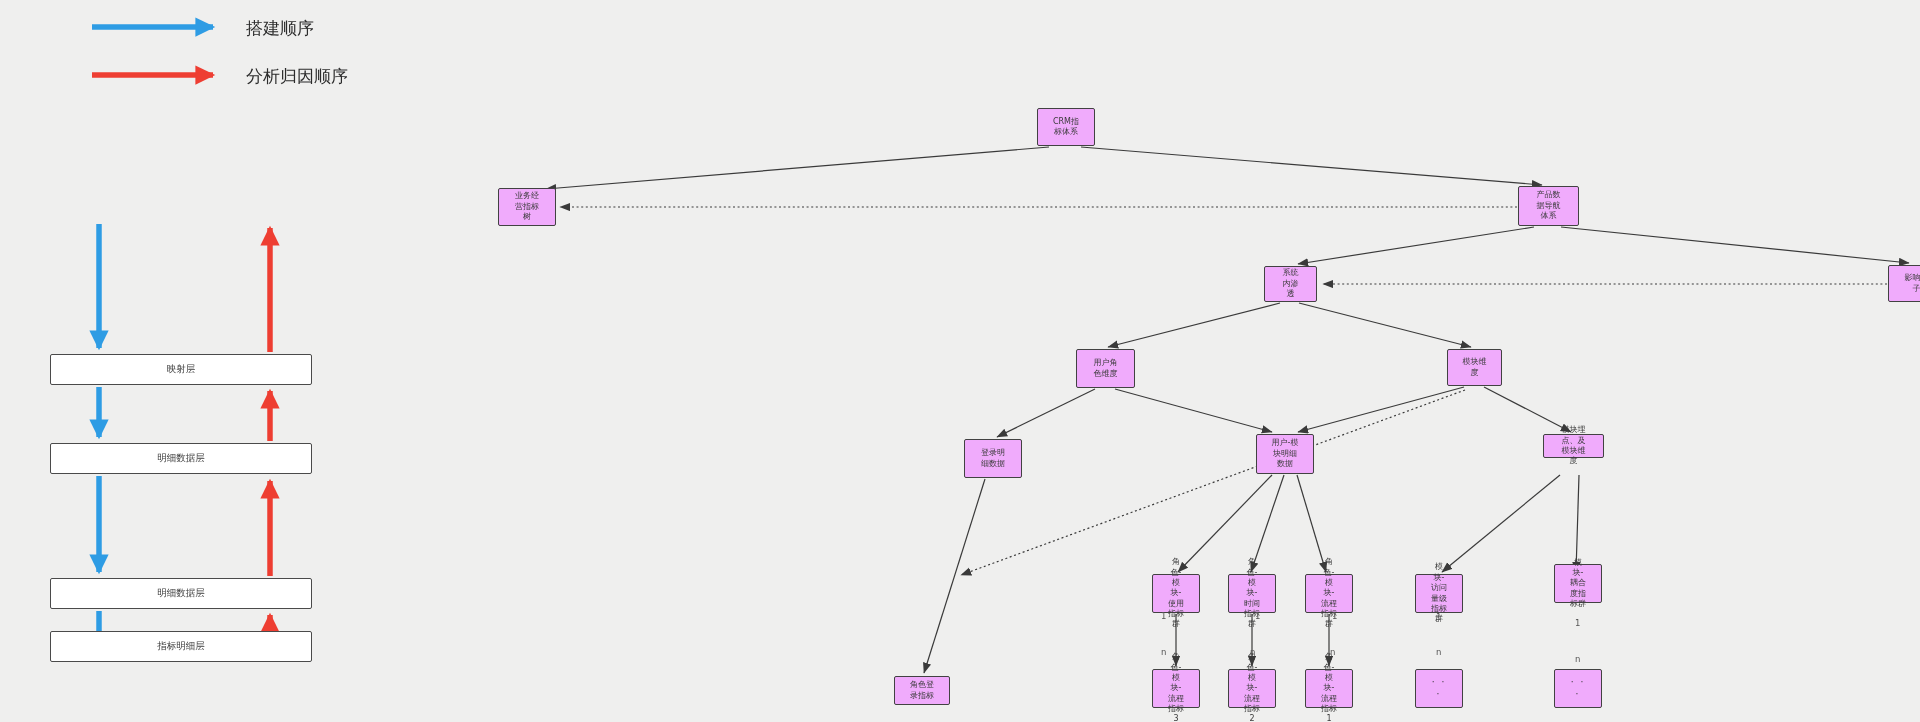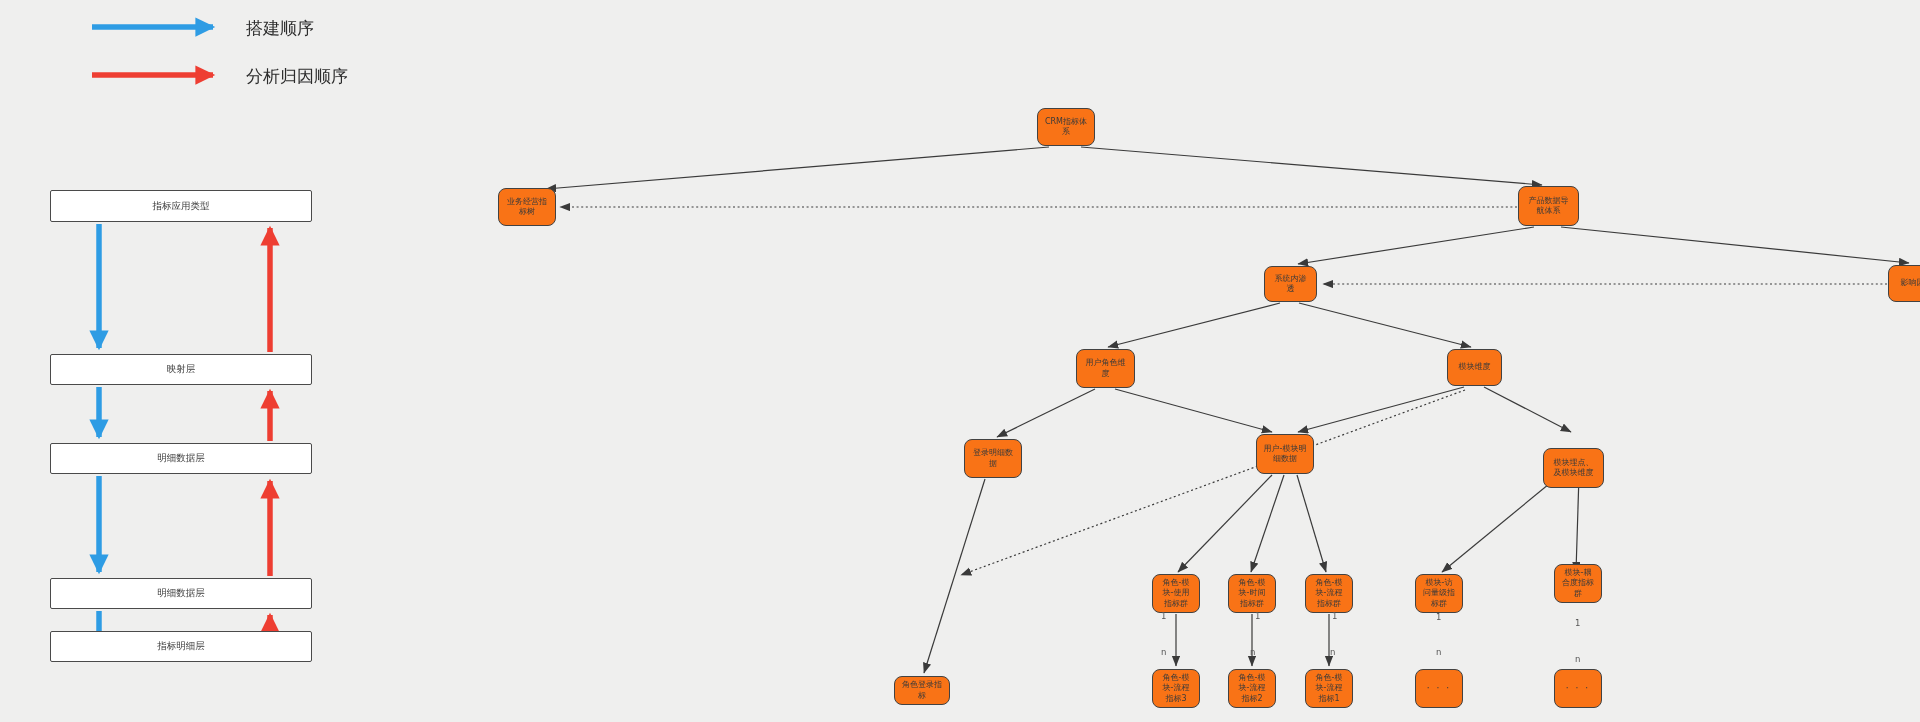--- a/index.html
+++ b/index.html
@@ -15,24 +15,24 @@
   .dotted{stroke-dasharray:2 2.6;}
   .thick{stroke-width:5.5;fill:none;}
   .blue{stroke:var(--build,#2e9ce4);}
   .red{stroke:var(--analysis,#ee3e32);}
   .fill-edge{fill:var(--edge,#3a3a3a);}
   .fill-blue{fill:var(--build,#2e9ce4);}
   .fill-red{fill:var(--analysis,#ee3e32);}
 
   .node{
     position:absolute;z-index:2;box-sizing:border-box;
-    background:#f97316;border:1.5px solid #424242;border-radius:8px;
+    background:#f0abfc;border:1.5px solid #424242;border-radius:2px;
     display:flex;align-items:center;justify-content:center;
     text-align:center;font-size:8px;line-height:1.3;color:#3a3a3a;
-    padding:1px 6px;word-break:break-all;
+    padding:1px 14px;word-break:break-all;
   }
   .layer{
     position:absolute;z-index:2;box-sizing:border-box;left:13px;width:262px;
     background:#fff;border:1.4px solid #4a4a4a;border-radius:2px;
     display:flex;align-items:center;justify-content:center;
     text-align:center;font-size:9.5px;color:#3a3a3a;
   }
   .legend-label{
     position:absolute;z-index:2;font-size:17px;color:#2b2b2b;white-space:nowrap;
   }
@@ -103,36 +103,35 @@
     <g>
       <line class="edge dotted" x1="1480" y1="207" x2="523" y2="207" marker-end="url(#mArrow)"></line>
       <line class="edge dotted" x1="1850" y1="284" x2="1286" y2="284" marker-end="url(#mArrow)"></line>
       <line class="edge dotted" x1="1428" y1="390" x2="924" y2="575" marker-end="url(#mArrow)"></line>
     </g>
   </svg>
 
   <div class="legend-label" style="left:209px;top:17px">搭建顺序</div>
   <div class="legend-label" style="left:209px;top:65px">分析归因顺序</div>
 
-  <div class="layer" style="top:190px;height:32px">指标应用类型</div>
   <div class="layer" style="top:354px;height:31px">映射层</div>
   <div class="layer" style="top:443px;height:31px">明细数据层</div>
   <div class="layer" style="top:578px;height:31px">明细数据层</div>
   <div class="layer" style="top:631px;height:31px">指标明细层</div>
 
   <div class="node" style="left:1000px;top:108px;width:58px;height:38px">CRM指标体系</div>
   <div class="node" style="left:461px;top:188px;width:58px;height:38px">业务经营指标树</div>
   <div class="node" style="left:1481px;top:186px;width:61px;height:40px">产品数据导航体系</div>
   <div class="node" style="left:1227px;top:266px;width:53px;height:36px">系统内渗透</div>
   <div class="node" style="left:1851px;top:265px;width:57px;height:37px">影响因子</div>
   <div class="node" style="left:1039px;top:349px;width:59px;height:39px">用户角色维度</div>
   <div class="node" style="left:1410px;top:349px;width:55px;height:37px">模块维度</div>
   <div class="node" style="left:927px;top:439px;width:58px;height:39px">登录明细数据</div>
   <div class="node" style="left:1219px;top:434px;width:58px;height:40px">用户-模块明细数据</div>
-  <div class="node" style="left:1506px;top:448px;width:61px;height:40px">模块埋点、及模块维度</div>
+  <div class="node" style="left:1506px;top:434px;width:61px;height:24px">模块埋点、及模块维度</div>
 
   <div class="node" style="left:1115px;top:574px;width:48px;height:39px">角色-模块-使用指标群</div>
   <div class="node" style="left:1191px;top:574px;width:48px;height:39px">角色-模块-时间指标群</div>
   <div class="node" style="left:1268px;top:574px;width:48px;height:39px">角色-模块-流程指标群</div>
   <div class="node" style="left:1378px;top:574px;width:48px;height:39px">模块-访问量级指标群</div>
   <div class="node" style="left:1517px;top:564px;width:48px;height:39px">模块-耦合度指标群</div>
 
   <div class="node" style="left:857px;top:676px;width:56px;height:29px">角色登录指标</div>
   <div class="node" style="left:1115px;top:669px;width:48px;height:39px">角色-模块-流程指标3</div>
   <div class="node" style="left:1191px;top:669px;width:48px;height:39px">角色-模块-流程指标2</div>

